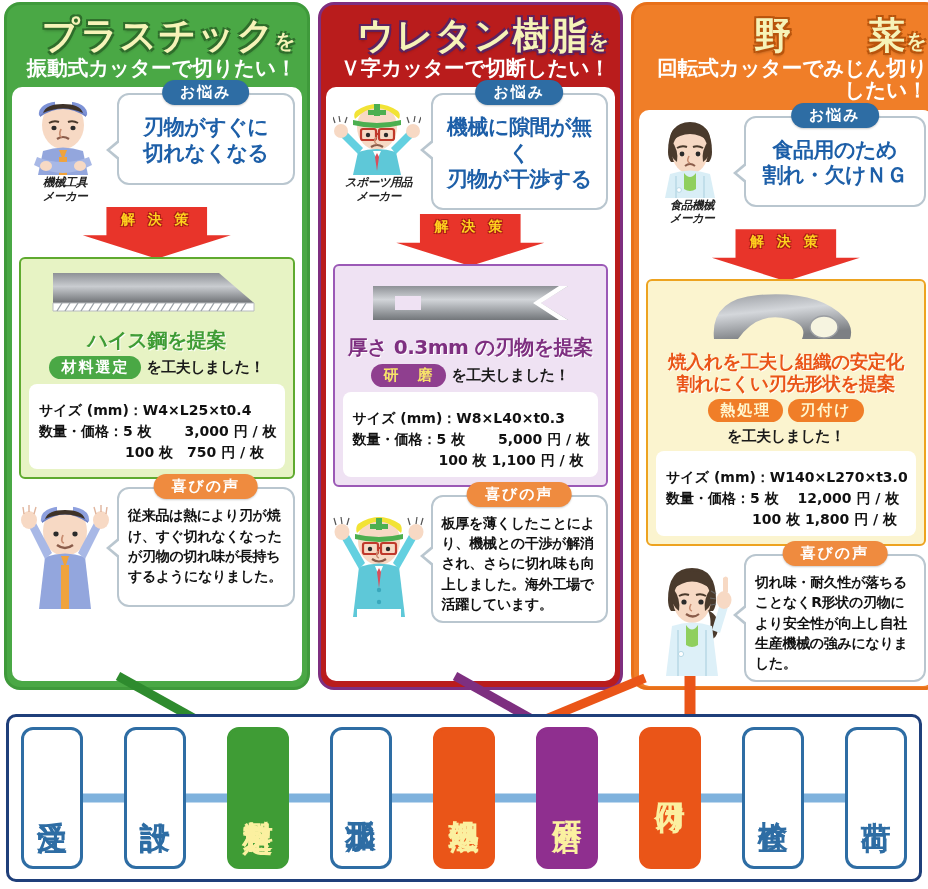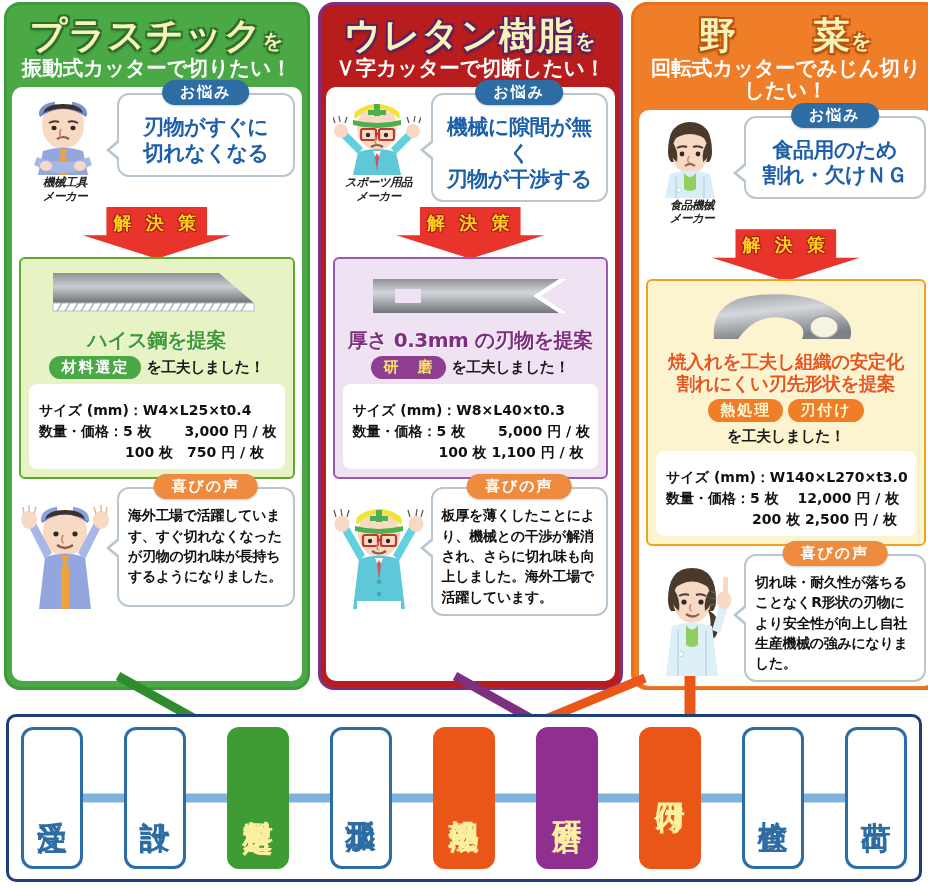--- a/index.html
+++ b/index.html
@@ -18,40 +18,40 @@
     position: relative; flex: 1 1 0;
     border-radius: 16px;
     padding: 4px;
     display: flex; flex-direction: column;
   }
   .case.green  { background: #4aa845; border: 3px solid #3f9a3b; }
   .case.purple { background: #b91c1c; border: 3px solid #7e2f80; }
   .case.orange { background: #f07e28; border: 3px solid #e8701a; }
 
   
-  .case-header { padding: 8px 6px 6px 6px; text-align: center; }
+  .case-header { padding: 8px 6px 6px 6px; text-align: right; }
   .hdr-line1 { font-weight: 900; font-size: 37px; line-height: 1.02; color: #f6f3b8; letter-spacing: 1px;
     text-shadow: -2px -2px 0 #2e6d2b, 2px -2px 0 #2e6d2b, -2px 2px 0 #2e6d2b, 2px 2px 0 #2e6d2b, 0 3px 3px rgba(0,0,0,.25); }
   .purple .hdr-line1 { text-shadow: -2px -2px 0 #5d2260, 2px -2px 0 #5d2260, -2px 2px 0 #5d2260, 2px 2px 0 #5d2260, 0 3px 3px rgba(0,0,0,.25); }
   .orange .hdr-line1 { text-shadow: -2px -2px 0 #b8540c, 2px -2px 0 #b8540c, -2px 2px 0 #b8540c, 2px 2px 0 #b8540c, 0 3px 3px rgba(0,0,0,.25); }
   .hdr-line1 .suffix { font-size: 20px; vertical-align: baseline; }
   .hdr-line2 { font-weight: 900; font-size: 20.5px; line-height: 1.1; color: #ffffff; margin-top: 2px; letter-spacing: 0px; }
 
   
   .case-body { background: #ffffff; border-radius: 10px; flex: 1 1 auto; margin: 2px 1px 2px 1px; position: relative; padding: 6px 7px 4px 7px; }
 
   
   .problem-row { display: flex; align-items: flex-start; gap: 2px; position: relative; }
   .persona { width: 92px; flex: 0 0 92px; text-align: center; padding-top: 2px; font-style: italic; }
   .persona-label { font-size: 11.5px; font-weight: 800; color: #222; line-height: 1.15; margin-top: 1px; white-space: nowrap; letter-spacing: -.5px; }
 
   .bubble-wrap { position: relative; flex: 1 1 auto; margin-left: 4px; }
   .bubble {
     border: 2px solid #b9c6cf; border-radius: 12px; background: #fff;
-    padding: 20px 6px 8px 6px; min-height: 82px;
+    padding: 20px 6px 16px 6px; min-height: 82px;
     display: flex; align-items: center; justify-content: center;
     position: relative;
   }
   .bubble::before {
     content: ""; position: absolute; left: -13px; top: 44px;
     width: 0; height: 0;
     border-top: 11px solid transparent; border-bottom: 11px solid transparent;
     border-right: 13px solid #b9c6cf;
   }
   .bubble::after {
@@ -71,21 +71,21 @@
 
   
   .sol-arrow { position: relative; height: 52px; margin: 4px 0 0 0; display: flex; justify-content: center; }
   .sol-arrow .shape {
     width: 148px; height: 52px; position: relative;
     background: #e8342a;
     clip-path: polygon(16% 0, 84% 0, 84% 55%, 100% 55%, 50% 100%, 0 55%, 16% 55%);
     display: flex; align-items: flex-start; justify-content: center;
     filter: drop-shadow(1px 2px 1px rgba(0,0,0,.2));
   }
-  .sol-arrow .txt { color: #ffd21e; font-weight: 900; font-size: 18px; letter-spacing: 4px; padding-top: 4px;
+  .sol-arrow .txt { color: #ffd21e; font-weight: 900; font-size: 14px; letter-spacing: 4px; padding-top: 4px;
     text-shadow: -1px -1px 0 #a81c16, 1px -1px 0 #a81c16, -1px 1px 0 #a81c16, 1px 1px 0 #a81c16; }
 
   
   .sol-panel { border-radius: 6px; padding: 6px 8px 8px 8px; margin-top: -2px; position: relative; }
   .green  .sol-panel { background: #e7f3c4; border: 2px solid #5faa2f; }
   .purple .sol-panel { background: #efe2f3; border: 2px solid #9b59b6; }
   .orange .sol-panel { background: #fbf4cf; border: 2px solid #eda320; }
 
   .blade-box { height: 62px; display: flex; align-items: center; justify-content: center; margin-bottom: 2px; }
 
@@ -279,21 +279,21 @@
                   <path d="M15 27 L17 20"></path>
                 <path d="M77 27 L75 20"></path>
                   <path d="M82 25 L82 18"></path>
                   <path d="M87 27 L88 20"></path>
               </g>
             </svg>
           </div>
           <div class="joy-bubble-wrap">
             <div class="pill joy">喜びの声</div>
             <div class="joy-bubble">
-              <div class="joy-text">海外工場で活躍しています、すぐ切れなくなったが刃物の切れ味が長持ちするようになりました。</div>
+              <div class="joy-text">従来品は熱により刃が焼け、すぐ切れなくなったが刃物の切れ味が長持ちするようになりました。</div>
             </div>
           </div>
         </div>
 
       </div>
     </div>
 
     <div class="case purple">
       <div class="case-header">
         <div class="hdr-line1"><span>ウレタン樹脂</span><span class="suffix">を</span></div>
@@ -486,21 +486,21 @@
             <span>焼入れを工夫し組織の安定化</span><br><span>割れにくい刃先形状を提案</span>
           </div>
           <div class="tag-row">
             <span class="tag">熱処理</span>
             <span class="tag">刃付け</span>
             <span class="tag-suffix">を工夫しました！</span>
           </div>
           <div class="spec-box">
             <div class="spec-line">サイズ (mm)：W140×L270×t3.0</div>
             <div class="spec-line">数量・価格：5 枚　 12,000 円 / 枚</div>
-            <div class="spec-line indent">200 枚 2,500 円 / 枚</div>
+            <div class="spec-line indent">100 枚 1,800 円 / 枚</div>
           </div>
         </div>
 
         <div class="joy-row">
           <div class="joy-persona">
             <svg class="icon" width="92" height="122" viewBox="0 0 92 122">
               <path d="M22 46 q0 -32 24 -32 q24 0 24 32 q0 7 -3 11 l-42 0 q-3 -4 -3 -11 z" fill="#4a3a2c"></path>
               <ellipse cx="46" cy="46" rx="19" ry="23" fill="#f7d9c4"></ellipse>
               <path d="M26 36 q20 -17 40 0 q1 -19 -20 -19 q-21 0 -20 19 z" fill="#4a3a2c"></path>
               <path d="M27 34 q8 11 6 23 q-8 -6 -8 -17 z" fill="#4a3a2c"></path>

